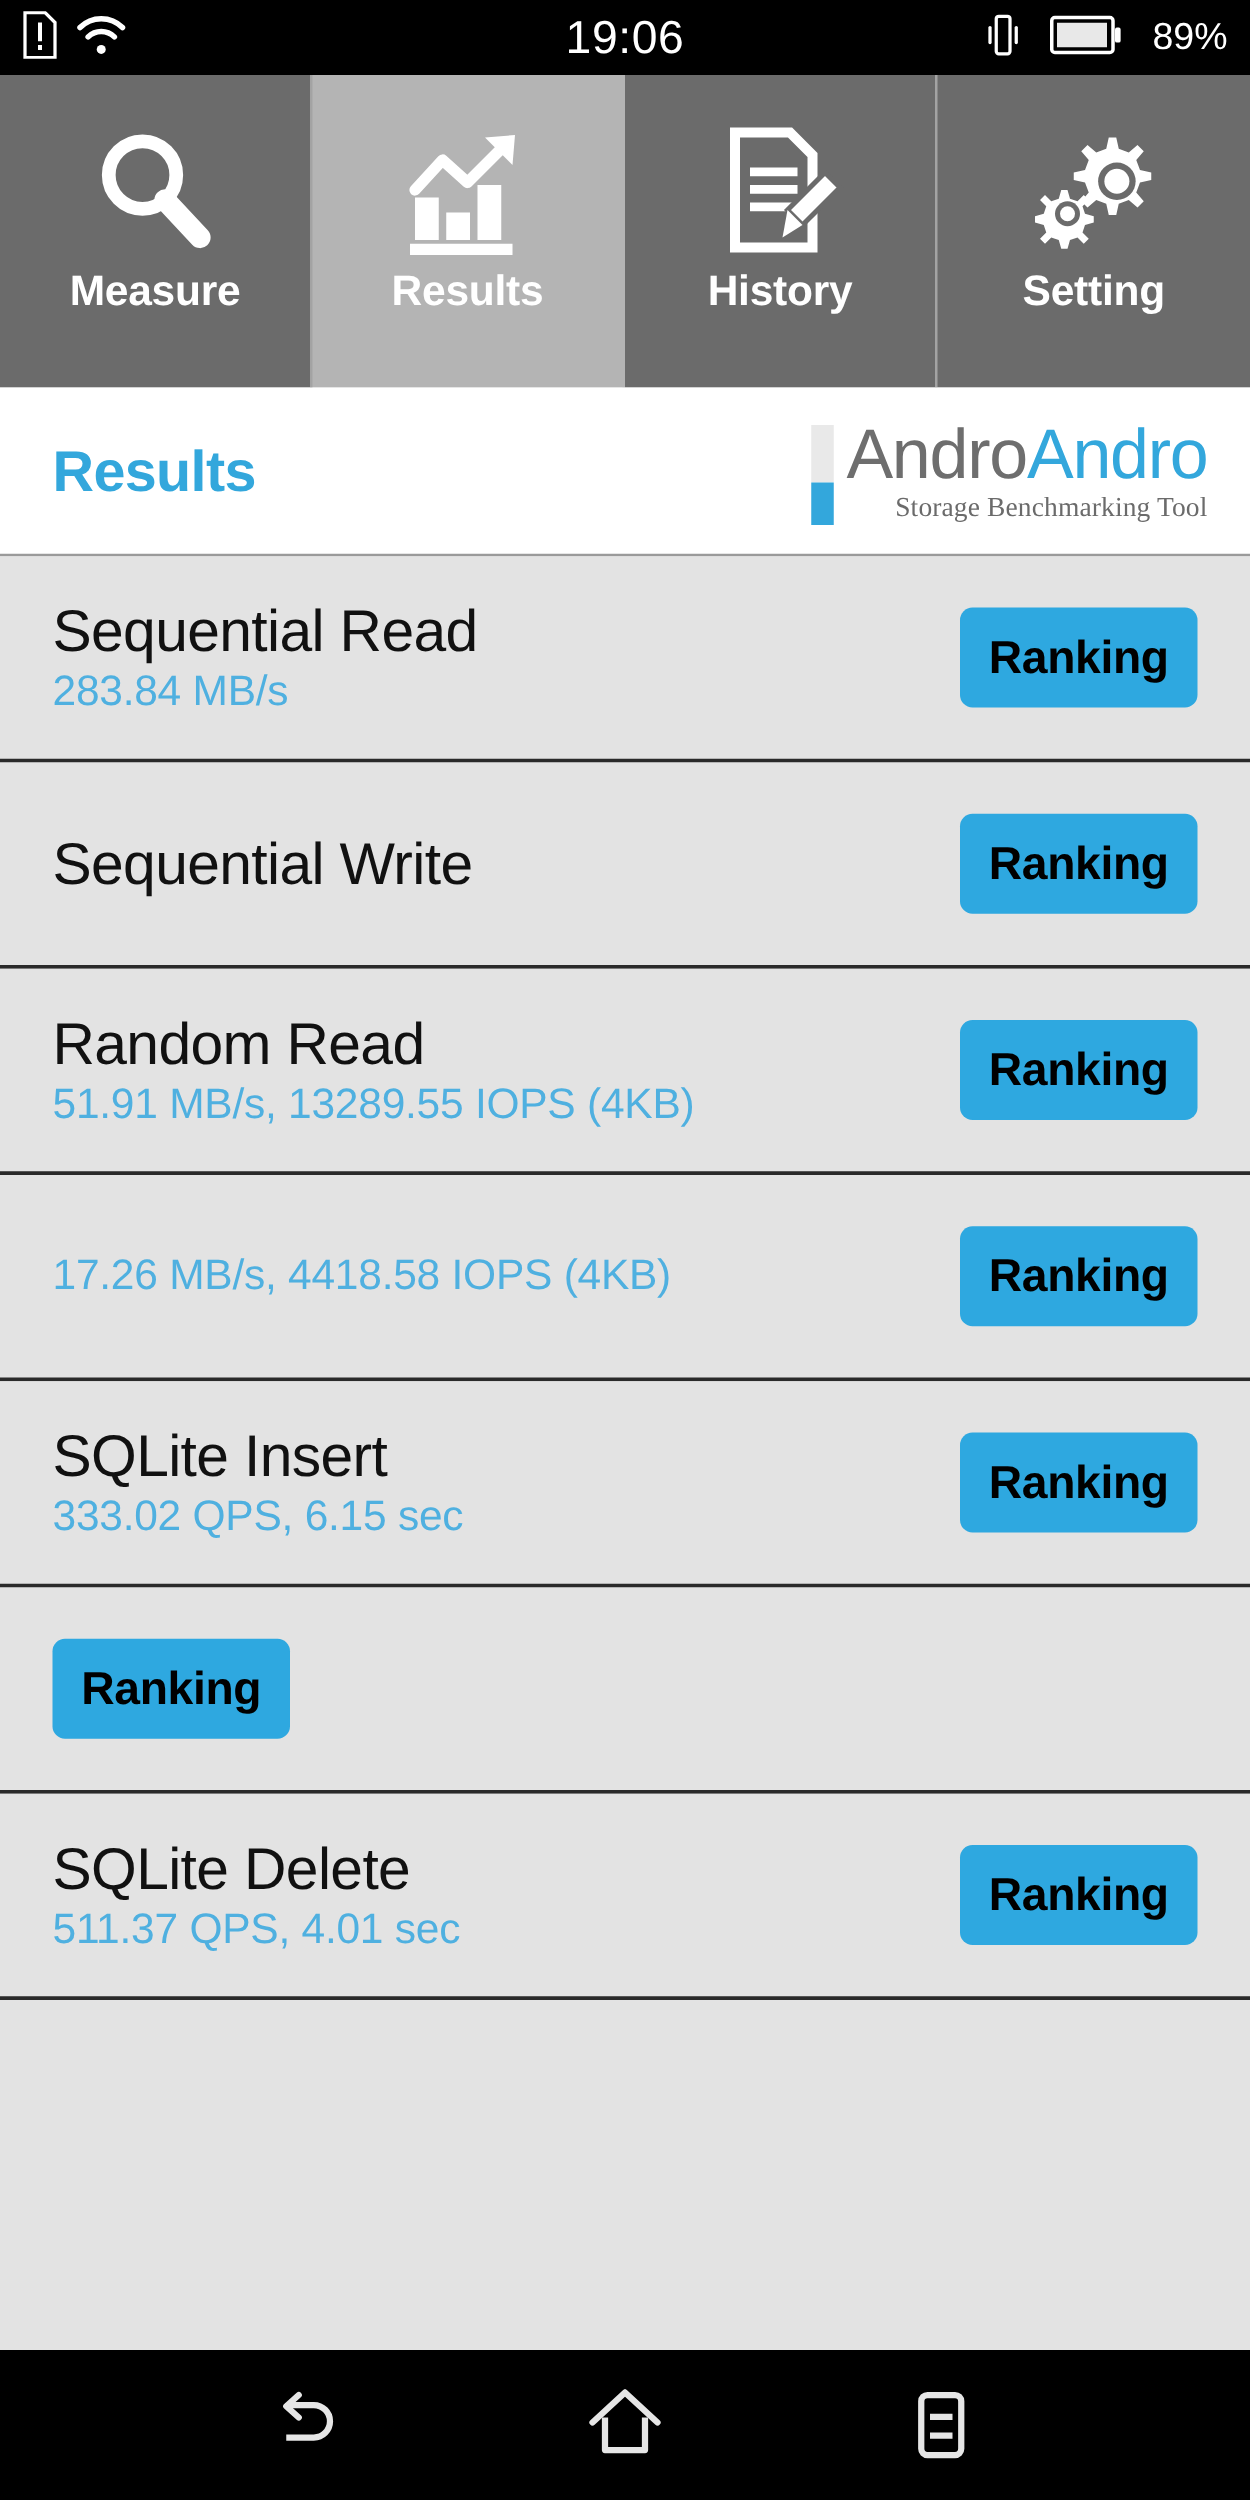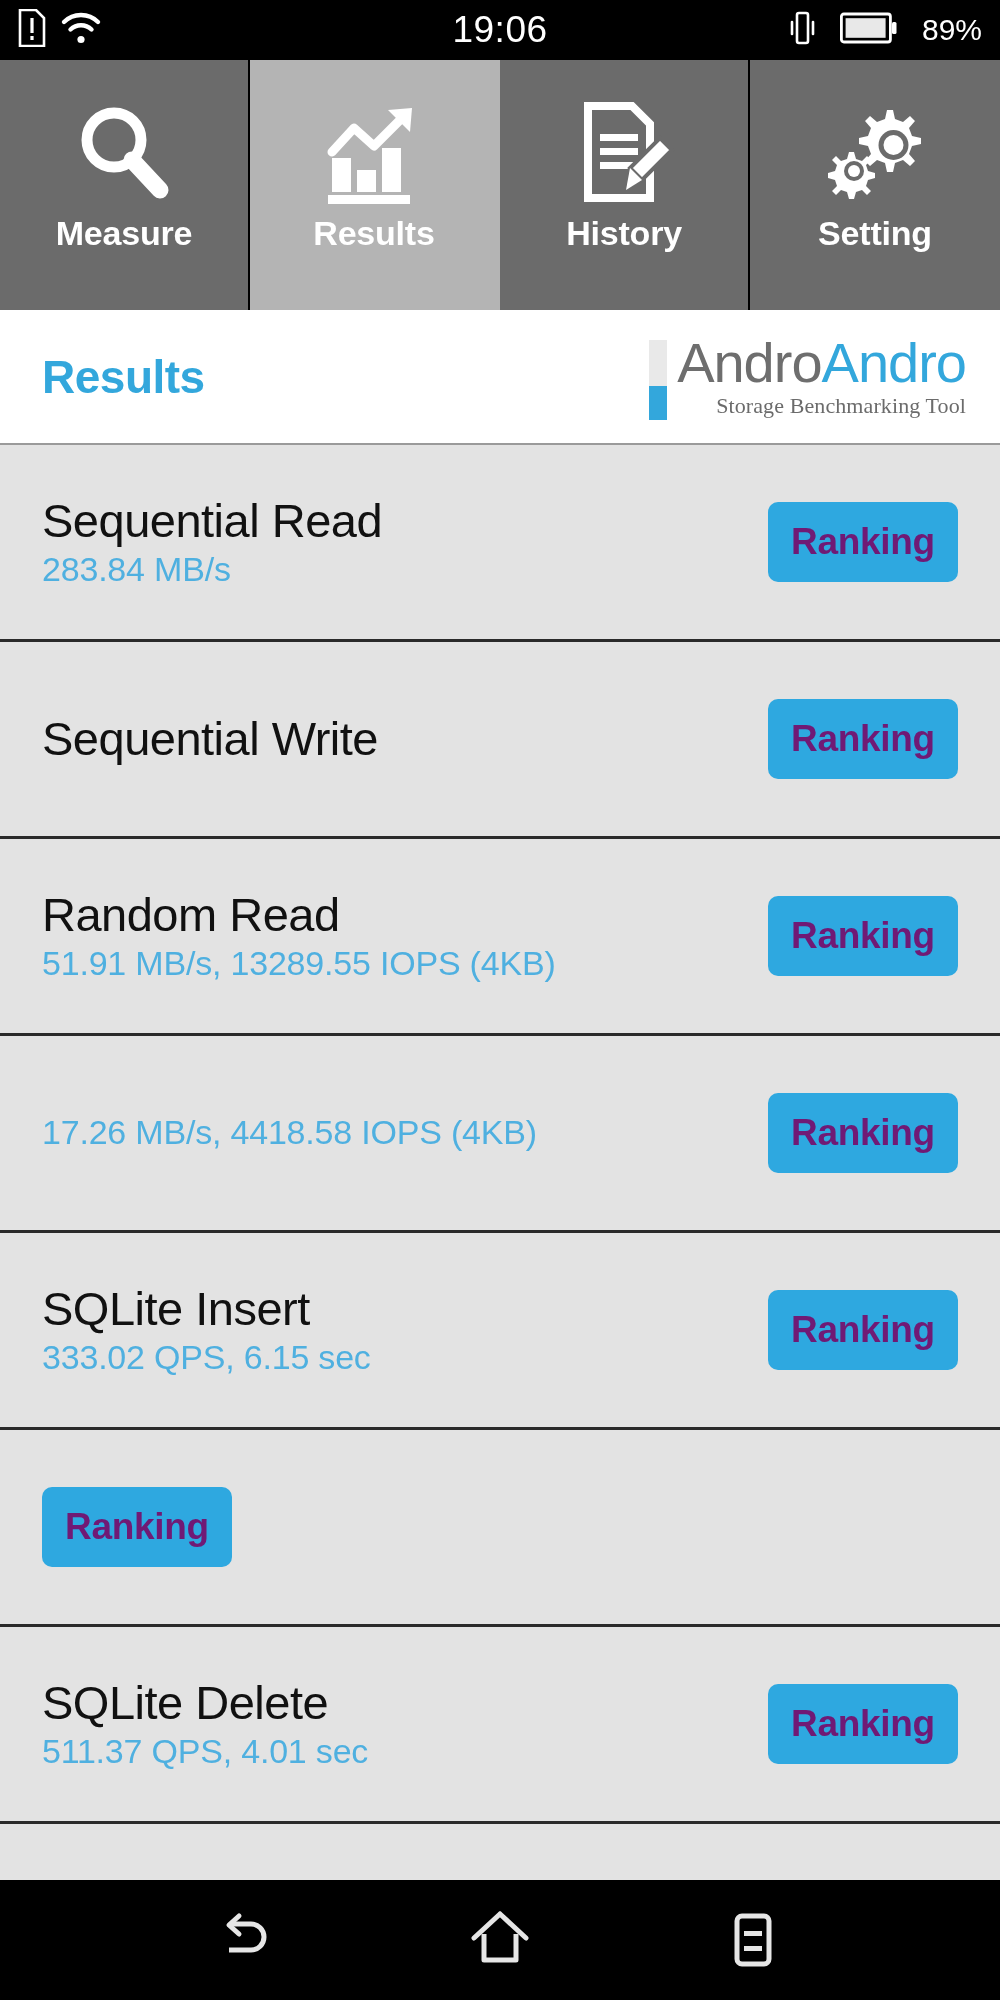--- a/index.html
+++ b/index.html
@@ -25,21 +25,21 @@
     font-size:37px; letter-spacing:0.5px;
   }
   .sb-batt-pct { font-size:30px; }
 
   
   .tabbar { flex:0 0 250px; display:flex; height:250px; }
   .tab {
     flex:1 1 25%; background:#6b6b6b; color:#fff;
     display:flex; flex-direction:column; align-items:center; justify-content:flex-start;
     position:relative; padding-top:36px;
-    border-right:2px solid #000000;
+    border-right:2px solid #a3a3a3;
   }
   .tab:last-child { border-right:none; }
   .tab.active { background:#b4b4b4; border-right-color:#b4b4b4; }
   .tab.active + .tab { border-left:none; }
   .tab-icon { height:112px; display:flex; align-items:center; justify-content:center; }
   .tab-label {
     margin-top:6px; font-size:34px; font-weight:bold;
     letter-spacing:-0.2px;
   }
   .tab.active .tab-label { color:#ffffff; }
@@ -59,32 +59,32 @@
   .logo-bar-bot { height:34px; background:#33a7dc; }
   .logo-text { display:flex; flex-direction:column; align-items:flex-end; }
   .logo-word { font-size:56px; font-weight:normal; line-height:1.02; letter-spacing:-1px; }
   .logo-andro { color:#6e6e6e; }
   .logo-bench { color:#33a7dc; }
   .logo-tag { font-size:22px; color:#6b6b6b; margin-top:2px; letter-spacing:0.1px;font-family:Liberation Serif, serif; }
 
   
   .list { flex:1 1 auto; background:#e3e3e3; overflow:hidden; }
   .row {
-    height:197px; position:relative;
+    height:165px; position:relative;
     display:flex; align-items:center; justify-content:space-between;
     padding:0 28px 0 42px;
     border-bottom:3px solid #2a2a2a;
     background:#e3e3e3;
   }
   .row:last-of-type { border-bottom:3px solid #2a2a2a; }
   .row-texts { display:flex; flex-direction:column; gap:6px; }
   .row-title { font-size:47px; color:#111; letter-spacing:-0.5px; line-height:1.05; }
   .row-value { font-size:34px; color:#4fb0e0; letter-spacing:-0.2px; line-height:1.05; }
   .rank-btn {
-    background:#2ea8e0; color:#701a75; border:none; border-radius:10px;
+    background:#2ea8e0; color:#000000; border:none; border-radius:10px;
     font-family:"Liberation Sans", sans-serif;
     font-size:37px; font-weight:bold; letter-spacing:-0.3px;
     width:190px; height:80px; cursor:pointer;
     display:flex; align-items:center; justify-content:center;
     margin-right:14px;
   }
   .list-filler { background:#e3e3e3; height:100%; }
 
   
   .navbar {

